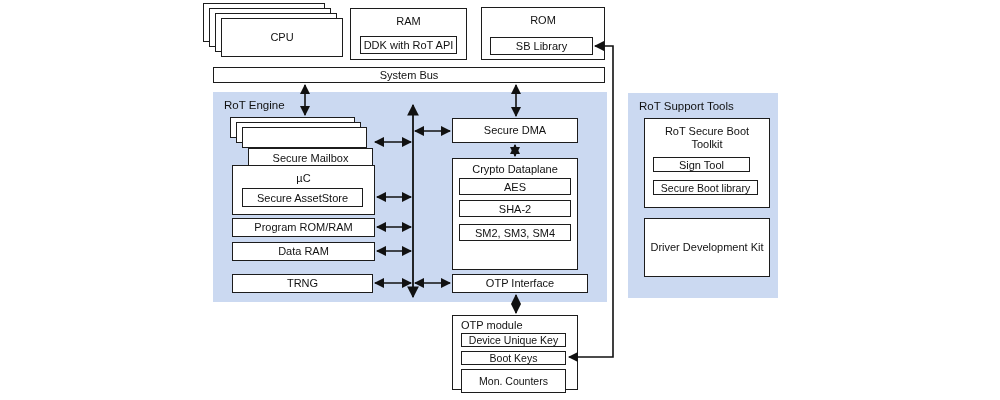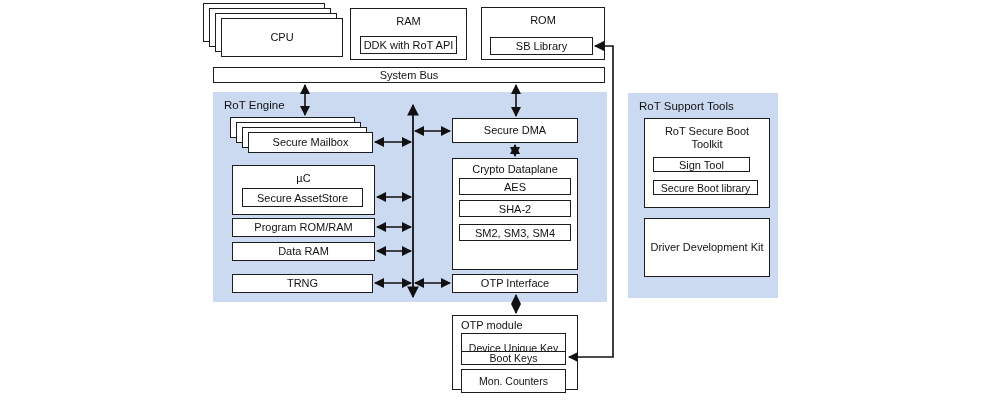--- a/index.html
+++ b/index.html
@@ -94,21 +94,21 @@
   <div class="box" style="left:213px; top:67px; width:392px; height:16px;">
     <span>System Bus</span>
   </div>
 
   <div class="panel" style="left:213px; top:92px; width:394px; height:210px;"></div>
   <span class="panel-title" style="left:224px; top:99px;">RoT Engine</span>
 
   <div class="box" style="left:230px; top:117px; width:125px; height:21px;"></div>
   <div class="box" style="left:236px; top:122px; width:125px; height:21px;"></div>
   <div class="box" style="left:242px; top:127px; width:125px; height:21px;"></div>
-  <div class="box" style="left:248px; top:132px; width:125px; height:21px;">
+  <div class="box" style="left:248px; top:148px; width:125px; height:21px;">
     <span>Secure Mailbox</span>
   </div>
 
   <div class="box titled" style="left:232px; top:165px; width:143px; height:50px;">
     <span class="box-title">µC</span>
   </div>
   <div class="sub" style="left:242px; top:188px; width:121px; height:19px;">
     <span>Secure AssetStore</span>
   </div>
 
@@ -132,27 +132,27 @@
   <div class="sub" style="left:459px; top:178px; width:112px; height:17px;">
     <span>AES</span>
   </div>
   <div class="sub" style="left:459px; top:200px; width:112px; height:17px;">
     <span>SHA-2</span>
   </div>
   <div class="sub" style="left:459px; top:224px; width:112px; height:17px;">
     <span>SM2, SM3, SM4</span>
   </div>
 
-  <div class="box" style="left:452px; top:274px; width:126px; height:19px;">
+  <div class="box" style="left:452px; top:274px; width:136px; height:19px;">
     <span>OTP Interface</span>
   </div>
 
   <div class="box" style="left:452px; top:315px; width:126px; height:75px;"></div>
   <span class="panel-title" style="left:461px; top:319px; font-size:11px;">OTP module</span>
-  <div class="sub" style="left:461px; top:333px; width:105px; height:30px; font-size:10.5px;">
+  <div class="sub" style="left:461px; top:333px; width:105px; height:14px; font-size:10.5px;">
     <span>Device Unique Key</span>
   </div>
   <div class="sub" style="left:461px; top:351px; width:105px; height:14px; font-size:10.5px;">
     <span>Boot Keys</span>
   </div>
   <div class="sub" style="left:461px; top:369px; width:105px; height:24px; font-size:10.5px;">
     <span>Mon. Counters</span>
   </div>
 
   <div class="panel" style="left:628px; top:93px; width:150px; height:205px;"></div>

